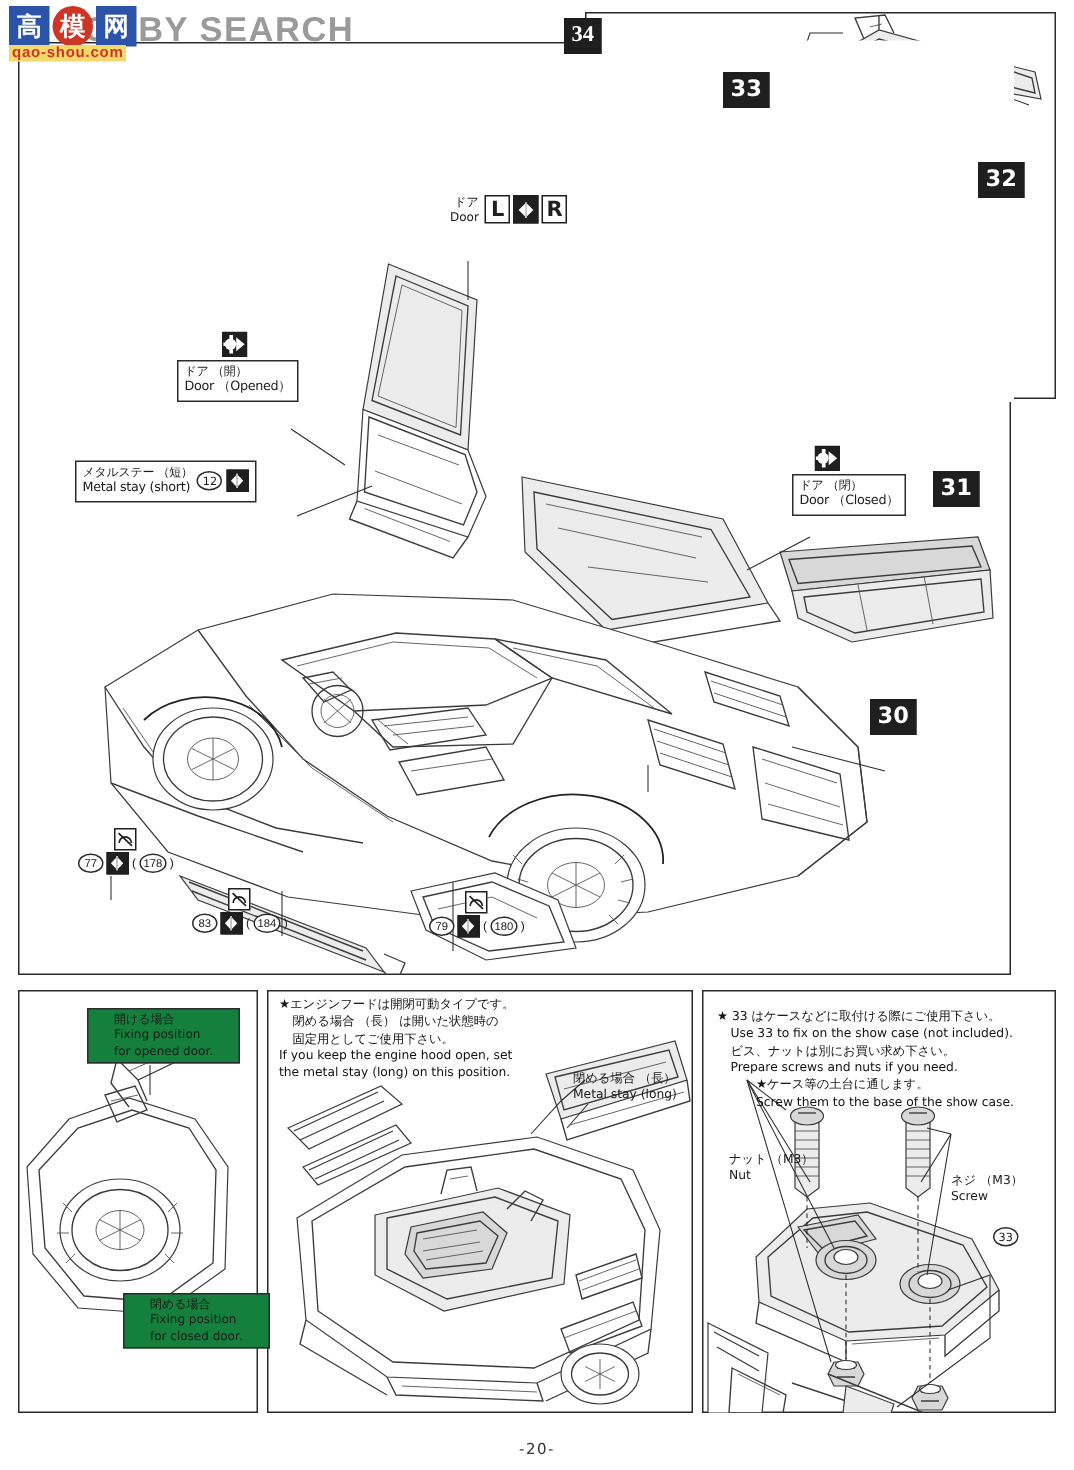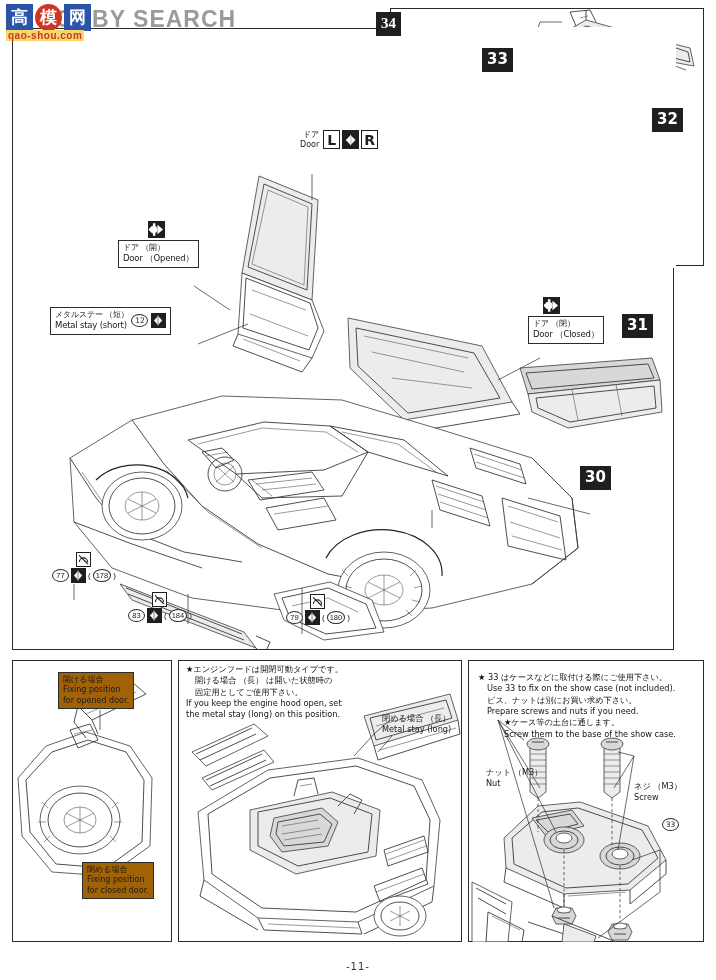--- a/index.html
+++ b/index.html
@@ -238,22 +238,22 @@
     line-height: 1.3;
     font-family: "DejaVu Sans", sans-serif;
     z-index: 21;
     white-space: nowrap;
   }
 
   
   .cap-box {
     position: absolute;
     border: 1px solid #2b2b2b;
-    background: #a16207;
-    padding: 2px 4px;
+    background: #15803d;
+    padding: 2px 17px;
     font-size: 8px;
     line-height: 1.3;
     z-index: 22;
     font-family: "DejaVu Sans", sans-serif;
     white-space: nowrap;
   }
 
   
   .page-num {
     position: absolute;
@@ -725,21 +725,21 @@
         </g>
   </g>
 
   <path class="lead" d="M212,60 L196,74 L176,96"></path>
   <path class="lead" d="M214,76 L200,92"></path>
 </svg>
 </div>
 
 <div class="note" style="left:186px;top:664px;">
   <p>★エンジンフードは開閉可動タイプです。</p>
-  <p class="ind">開ける場合 （長） は開いた状態時の</p>
+  <p class="ind">閉める場合 （長） は開いた状態時の</p>
   <p class="ind">固定用としてご使用下さい。</p>
   <p>If you keep the engine hood open, set</p>
   <p>the metal stay (long) on this position.</p>
 </div>
 
 <div class="leader-label" style="left:382px;top:713px;">
   <span>閉める場合 （長）</span><br>
   <span>Metal stay (long)</span>
 </div>
 
@@ -835,13 +835,13 @@
 
 <div class="leader-label" style="left:634px;top:781px;">
   <span>ネジ （M3）</span><br>
   <span>Screw</span>
 </div>
 
 <div class="part-tag" style="left:662px;top:818px;">
   <span class="circ">33</span>
 </div>
 
-<div class="page-num">-11-</div>
+<div class="page-num">-20-</div>
 
 </body></html>

